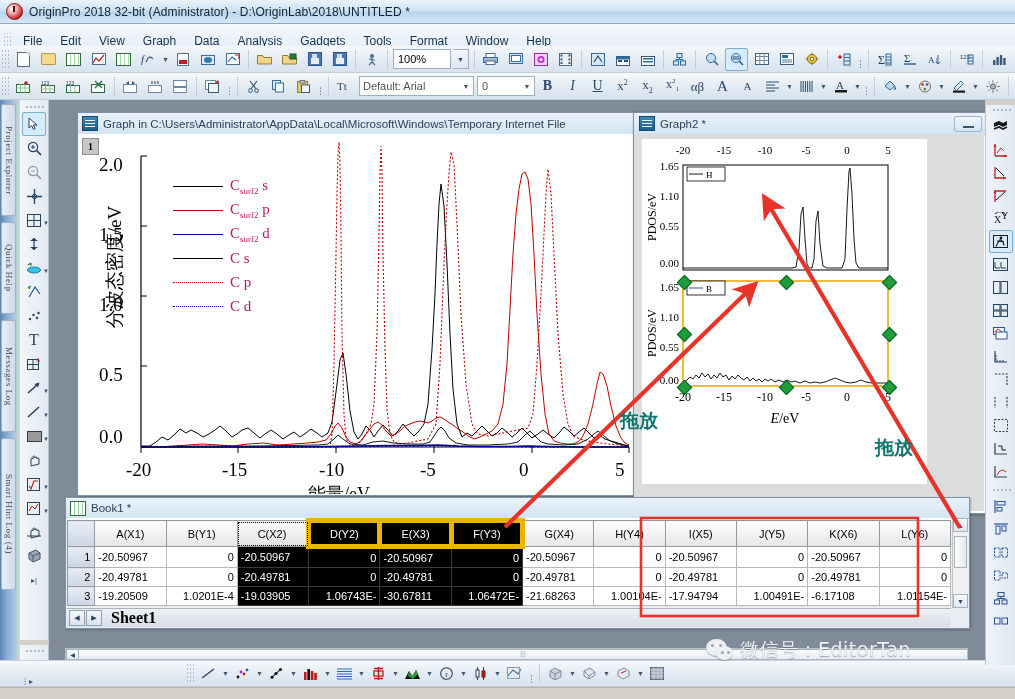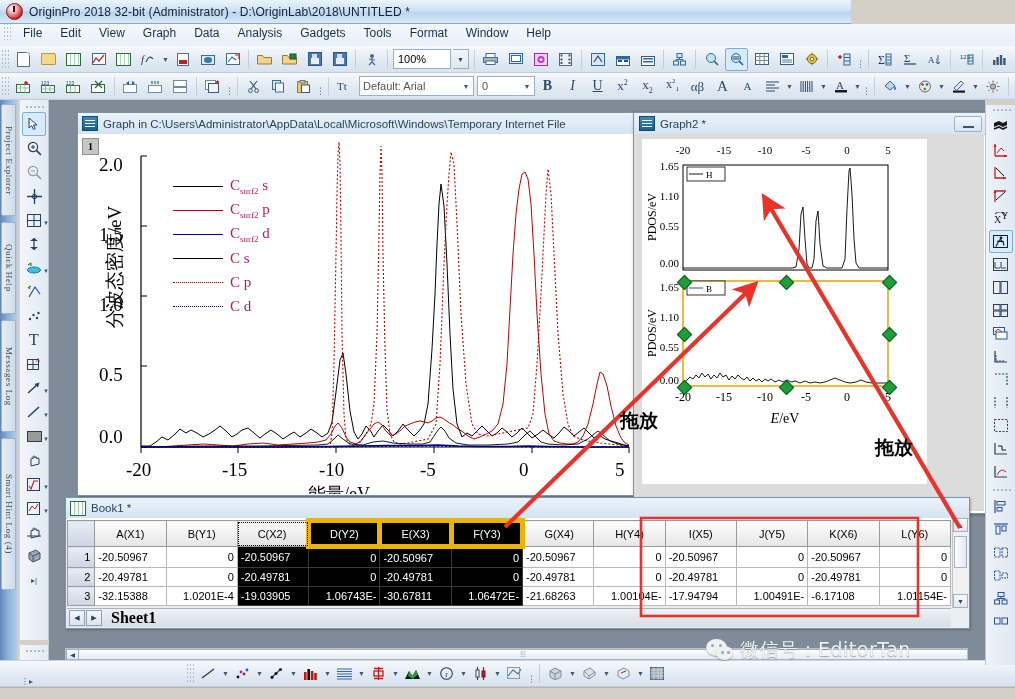--- a/index.html
+++ b/index.html
@@ -5,41 +5,41 @@
   html,body{margin:0;padding:0;}
   body{
     width:1015px;height:699px;overflow:hidden;position:relative;
     font-family:"Liberation Sans", sans-serif;font-size:11px;
     background:#d4d0c8;color:#000;
   }
   .abs{position:absolute;}
 
   
   #titlebar{
-    left:0;top:0;width:851px;height:24px;
+    left:0;top:0;width:1015px;height:24px;
     background:linear-gradient(180deg,#eaf3fb 0%,#cfe2f2 45%,#b9d5ec 55%,#d8e9f7 100%);
     border-bottom:1px solid #8ca8c4;
     display:flex;align-items:center;padding-left:6px;box-sizing:border-box;
   }
   #titlebar .ticon{
     width:15px;height:15px;border-radius:50%;
     background:radial-gradient(circle at 35% 32%, #fff 0%, #f0a9a9 35%, #c02020 75%, #8a0f0f 100%);
     border:1px solid #8a1515;margin-right:6px;position:relative;
   }
   #titlebar .ticon:after{
     content:"";position:absolute;left:6px;top:2px;width:1.5px;height:6px;background:#5a0000;
   }
   #titlebar .ttext{font-size:12px;color:#123;letter-spacing:.1px;}
 
   
   #menubar{
     left:0;top:24px;width:1015px;height:34px;
     background:linear-gradient(180deg,#f4f8fc 0%,#e2ecf6 100%);
     border-bottom:1px solid #b9cbdc;
-    display:flex;box-sizing:border-box;padding-left:4px;
+    display:flex;align-items:center;box-sizing:border-box;padding-left:4px;
   }
   #menubar .grip{width:7px;height:16px;margin-right:3px;
     background-image:radial-gradient(#b6c6d6 0.8px, transparent 0.9px);
     background-size:3px 4px;background-position:2px 2px;}
   .menuitem{padding:2px 9px;font-size:12px;color:#14324f;cursor:default;}
 
   
   .tbrow{
     left:0;width:1015px;height:27px;
     background:linear-gradient(180deg,#f6f9fc 0%,#e3ebf3 52%,#d8e3ee 100%);
@@ -238,21 +238,21 @@
   .sbv .arw{height:14px;background:linear-gradient(180deg,#f8fafc,#dfe6ee);border:1px solid #a5b2bf;
     display:flex;align-items:center;justify-content:center;font-size:7px;color:#2a4a68;box-sizing:border-box;}
   .sbv .thumb{position:absolute;left:1px;right:1px;top:18px;height:30px;
     background:linear-gradient(90deg,#fcfdfe,#e2e9f1);border:1px solid #a5b2bf;}
 
   
   #statusbar{left:0;top:687px;width:1015px;height:12px;background:#d4d0c8;border-top:1px solid #b9b5ad;}
 
   
   #annot{left:0;top:0;width:1015px;height:699px;pointer-events:none;}
-  .cnote{position:absolute;color:#000000;font-size:19px;font-weight:bold;
+  .cnote{position:absolute;color:#0f766e;font-size:19px;font-weight:bold;
     font-family:"DejaVu Sans", sans-serif;}
 
   
   #wmark{left:705px;top:636px;width:245px;height:28px;display:flex;align-items:center;}
   #wmark .wtext{font-size:19px;color:#eef1f4;font-family:"DejaVu Sans",sans-serif;
     text-shadow:0 1px 1px rgba(90,100,110,.55);letter-spacing:.5px;}
   .wchat{width:30px;height:24px;position:relative;margin-right:5px;}
   .wchat .b1{position:absolute;left:1px;top:1px;width:21px;height:17px;border-radius:50% 50% 45% 50%;
     background:#eef1f4;box-shadow:0 1px 1px rgba(90,100,110,.5);}
   .wchat .b2{position:absolute;left:11px;top:8px;width:17px;height:14px;border-radius:50%;
@@ -1071,21 +1071,21 @@
             <td class="sel r">0</td>
             <td class="num">-20.49781</td>
             <td class="r">0</td>
             <td class="num">-20.49781</td>
             <td class="r">0</td>
             <td class="num">-20.49781</td>
             <td class="r">0</td>
           </tr>
           <tr>
             <td class="rowh">3</td>
-            <td class="num">-32.15388</td>
+            <td class="num">-19.20509</td>
             <td class="r">1.0201E-4</td>
             <td class="sel num">-19.03905</td>
             <td class="sel r">1.06743E-</td>
             <td class="sel num">-30.67811</td>
             <td class="sel r">1.06472E-</td>
             <td class="num">-21.68263</td>
             <td class="r">1.00104E-</td>
             <td class="num">-17.94794</td>
             <td class="r">1.00491E-</td>
             <td class="num">-6.17108</td>

